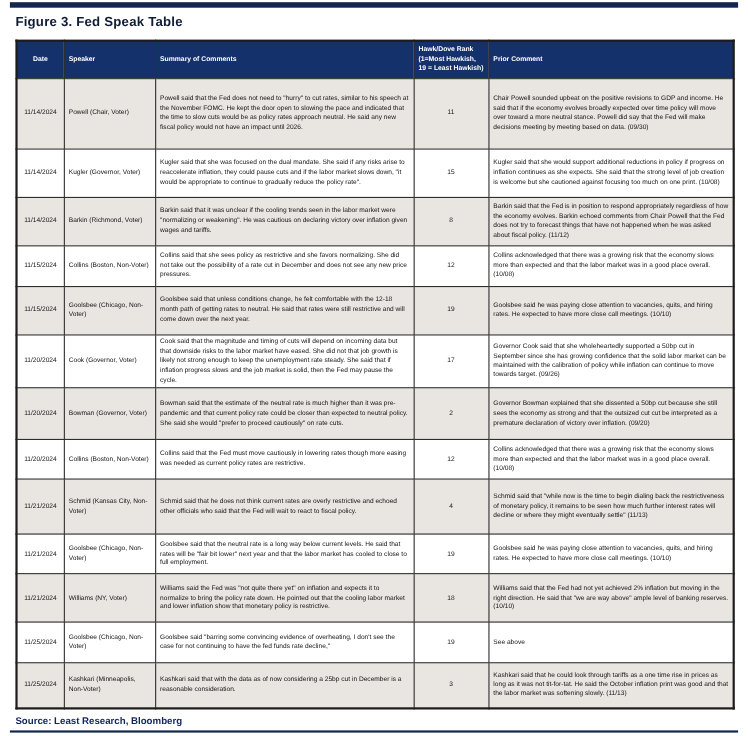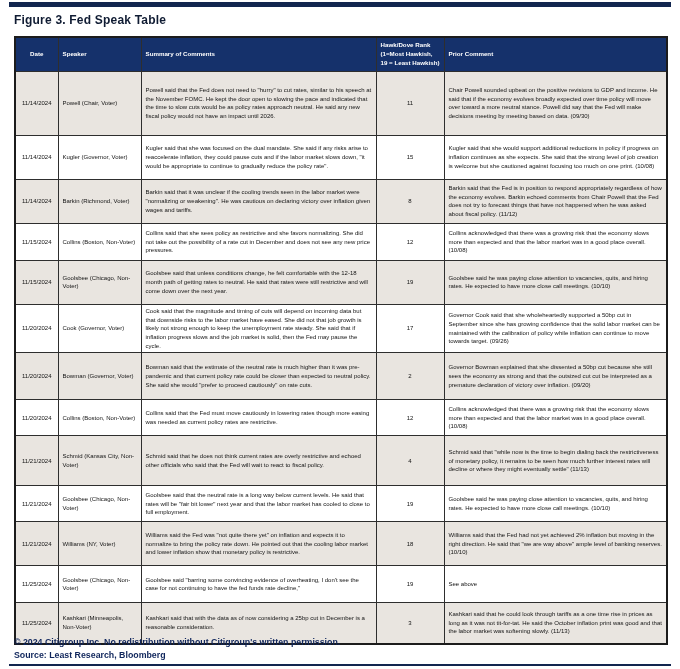--- a/index.html
+++ b/index.html
@@ -164,16 +164,15 @@
         <tr>
       <td class="date">11/25/2024</td>
       <td class="speaker">Kashkari (Minneapolis, Non-Voter)</td>
       <td class="summary">Kashkari said that with the data as of now considering a 25bp cut in December is a reasonable consideration.</td>
       <td class="rank">3</td>
       <td class="prior">Kashkari said that he could look through tariffs as a one time rise in prices as long as it was not tit-for-tat. He said the October inflation print was good and that the labor market was softening slowly. (11/13)</td>
     </tr>
       </tbody>
   </table>
 
-  <div class="copyright">© 2024 Citigroup Inc. No redistribution without Citigroup's written permission.</div>
   <div class="source">Source: Least Research, Bloomberg</div>
   <div class="bottom-rule"></div>
 </div>
 
 </body></html>

